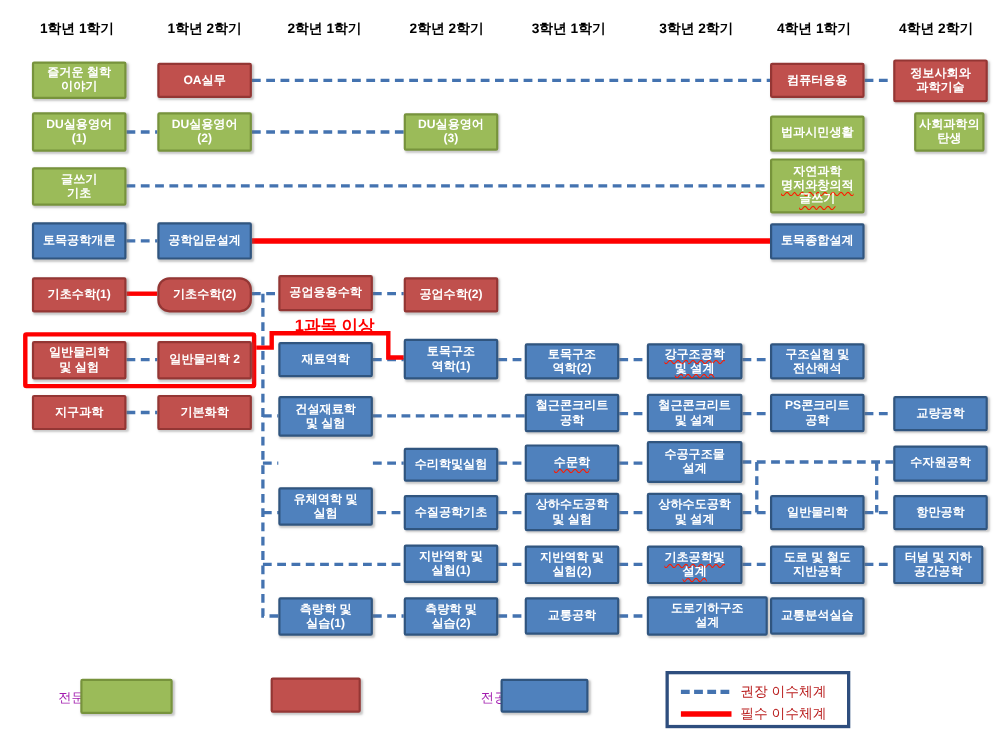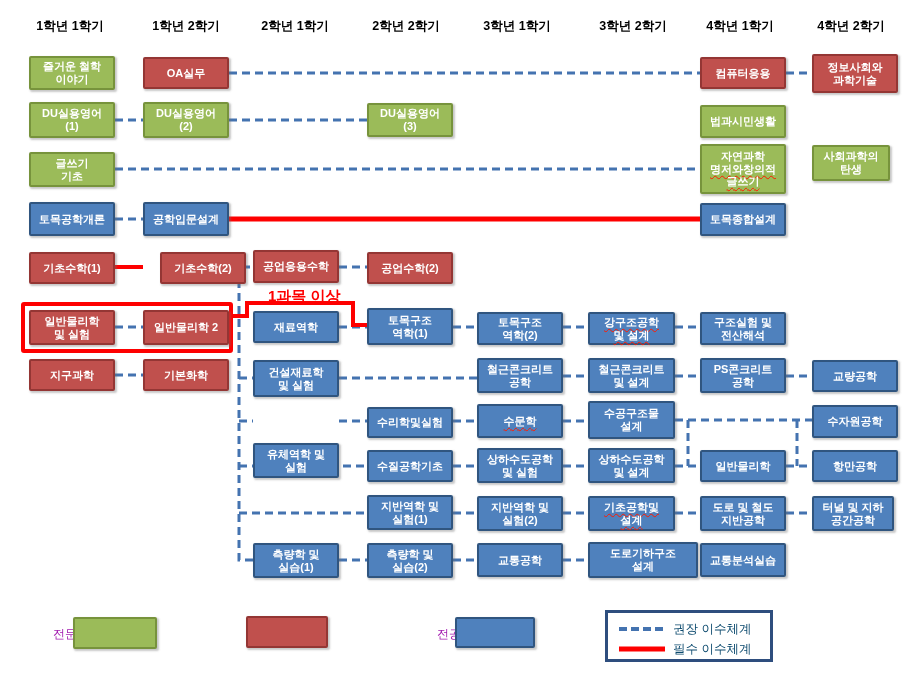--- a/index.html
+++ b/index.html
@@ -21,21 +21,21 @@
   #annotation{position:absolute;color:#FE0000;font-weight:bold;font-size:15px;white-space:nowrap;}
   .legend-label{position:absolute;font-size:12px;font-weight:normal;color:#a21caf;white-space:nowrap;margin-left:40px;}
   .legend-swatch{position:absolute;box-sizing:border-box;border:2px solid;border-radius:2px;
                  box-shadow:1.5px 1.5px 2px rgba(110,110,110,.38);}
   .legend-swatch.green{background:#9BBB59;border-color:#77933C;}
   .legend-swatch.red{background:#C0504D;border-color:#943634;}
   .legend-swatch.blue{background:#4F81BD;border-color:#30557F;}
   #legend-box{position:absolute;box-sizing:border-box;border:3px solid #2E4E7E;background:#fff;}
   .legend-entry{position:absolute;left:10px;display:flex;align-items:center;height:16px;}
   .legend-entry .sample{width:48px;height:16px;margin-right:7px;flex:none;}
-  .legend-entry .txt{font-size:12.5px;color:#0c4a6e;white-space:nowrap;}
+  .legend-entry .txt{font-size:12.5px;color:#b91c1c;white-space:nowrap;}
 </style>
 </head>
 <body>
 
 <div id="stage">
   <svg id="edges" xmlns="http://www.w3.org/2000/svg">
       <polyline points="229,73 700,73" fill="none" stroke="#4473B0" stroke-width="3" stroke-dasharray="8 5"></polyline>
       <polyline points="786,73 812,73" fill="none" stroke="#4473B0" stroke-width="3" stroke-dasharray="8 5"></polyline>
       <polyline points="115,120 143,120" fill="none" stroke="#4473B0" stroke-width="3" stroke-dasharray="8 5"></polyline>
       <polyline points="229,120 367,120" fill="none" stroke="#4473B0" stroke-width="3" stroke-dasharray="8 5"></polyline>
@@ -114,21 +114,21 @@
         <span class="ln">DU실용영어</span>
         <span class="ln">(2)</span>
       </div>
       <div class="node green" style="left: 367px; top: 103px; width: 86px; height: 34px;">
         <span class="ln">DU실용영어</span>
         <span class="ln">(3)</span>
       </div>
       <div class="node green" style="left: 700px; top: 105px; width: 86px; height: 33px;">
         <span class="ln">법과시민생활</span>
       </div>
-      <div class="node green" style="left: 812px; top: 102px; width: 78px; height: 36px; margin-top: 43px;">
+      <div class="node green" style="left: 831px; top: 102px; width: 64px; height: 36px;">
         <span class="ln">사회과학의</span>
         <span class="ln">탄생</span>
       </div>
       <div class="node green" style="left: 29px; top: 152px; width: 86px; height: 35px;">
         <span class="ln">글쓰기</span>
         <span class="ln">기초</span>
       </div>
       <div class="node green" style="left: 700px; top: 144px; width: 86px; height: 50px;">
         <span class="ln">자연과학</span>
         <span class="ln squiggle">명저와창의적</span>
@@ -139,21 +139,21 @@
       </div>
       <div class="node blue" style="left: 143px; top: 202px; width: 86px; height: 34px;">
         <span class="ln">공학입문설계</span>
       </div>
       <div class="node blue" style="left: 700px; top: 203px; width: 86px; height: 33px;">
         <span class="ln">토목종합설계</span>
       </div>
       <div class="node red" style="left: 29px; top: 252px; width: 86px; height: 32px;">
         <span class="ln">기초수학(1)</span>
       </div>
-      <div class="node red" style="left: 160px; top: 252px; width: 86px; height: 32px;">
+      <div class="node red" style="left: 143px; top: 252px; width: 86px; height: 32px; border-radius: 11px;">
         <span class="ln">기초수학(2)</span>
       </div>
       <div class="node red" style="left: 253px; top: 250px; width: 86px; height: 33px;">
         <span class="ln">공업응용수학</span>
       </div>
       <div class="node red" style="left: 367px; top: 252px; width: 86px; height: 32px;">
         <span class="ln">공업수학(2)</span>
       </div>
       <div class="node red" style="left: 29px; top: 310px; width: 86px; height: 35px;">
         <span class="ln">일반물리학</span>

